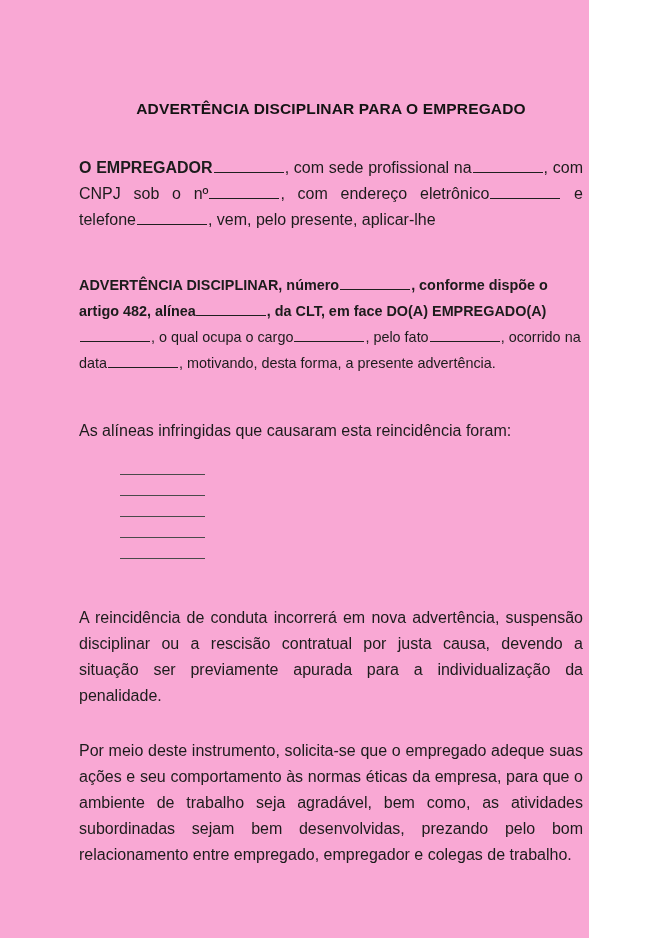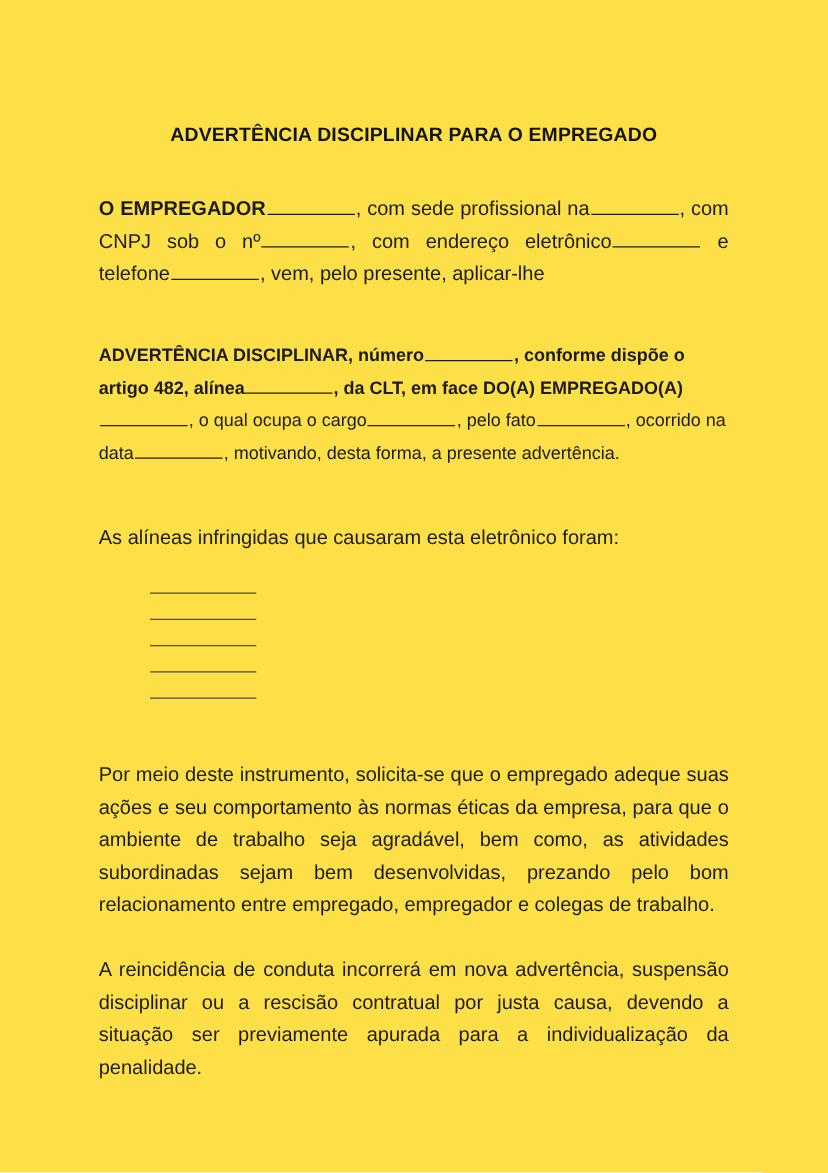--- a/index.html
+++ b/index.html
@@ -9,23 +9,23 @@
     background: #ffffff;
   }
 
   body {
     font-family: "Liberation Sans", sans-serif;
     color: #1a1a1a;
   }
 
   .page {
     position: relative;
-    width: 662px;
+    width: 589px;
     height: 938px;
-    background: #fde047;
+    background: #f9a8d4;
     overflow: hidden;
     box-sizing: border-box;
   }
 
   .content {
     position: absolute;
     left: 79px;
     top: 0;
     width: 504px;
   }
@@ -125,38 +125,38 @@
     <h1 class="doc-title">ADVERTÊNCIA DISCIPLINAR PARA O EMPREGADO</h1>
 
     <p class="para p-employer">
       <strong>O EMPREGADOR</strong><span class="blank"></span><span>, com sede profissional na</span><span class="blank"></span><span>, com CNPJ sob o nº</span><span class="blank"></span><span>, com endereço eletrônico</span><span class="blank"></span> <span>e telefone</span><span class="blank"></span><span>, vem, pelo presente, aplicar-lhe</span>
     </p>
 
     <p class="para p-advertencia">
       <span class="b">ADVERTÊNCIA DISCIPLINAR, número</span><span class="blank"></span><span class="b">, conforme dispõe o artigo 482, alínea</span><span class="blank tight"></span><span class="b">, da CLT, em face DO(A) EMPREGADO(A)</span><span class="blank"></span><span>, o qual ocupa o cargo</span><span class="blank"></span><span>, pelo fato</span><span class="blank"></span><span>, ocorrido na data</span><span class="blank"></span><span>, motivando, desta forma, a presente advertência.</span>
     </p>
 
-    <p class="para p-alineas-intro">As alíneas infringidas que causaram esta eletrônico foram:</p>
+    <p class="para p-alineas-intro">As alíneas infringidas que causaram esta reincidência foram:</p>
 
     <ul class="blank-lines">
       <li>
           <span class="rule"></span>
         </li>
       <li>
           <span class="rule"></span>
         </li>
       <li>
           <span class="rule"></span>
         </li>
       <li>
           <span class="rule"></span>
         </li>
       <li>
           <span class="rule"></span>
         </li>
     </ul>
 
+    <p class="para p-reincidencia">A reincidência de conduta incorrerá em nova advertência, suspensão disciplinar ou a rescisão contratual por justa causa, devendo a situação ser previamente apurada para a individualização da penalidade.</p>
+
     <p class="para p-instrumento">Por meio deste instrumento, solicita-se que o empregado adeque suas ações e seu comportamento às normas éticas da empresa, para que o ambiente de trabalho seja agradável, bem como, as atividades subordinadas sejam bem desenvolvidas, prezando pelo bom relacionamento entre empregado, empregador e colegas de trabalho.</p>
-
-    <p class="para p-reincidencia">A reincidência de conduta incorrerá em nova advertência, suspensão disciplinar ou a rescisão contratual por justa causa, devendo a situação ser previamente apurada para a individualização da penalidade.</p>
 
   </div>
 </div>
 
 </body></html>

